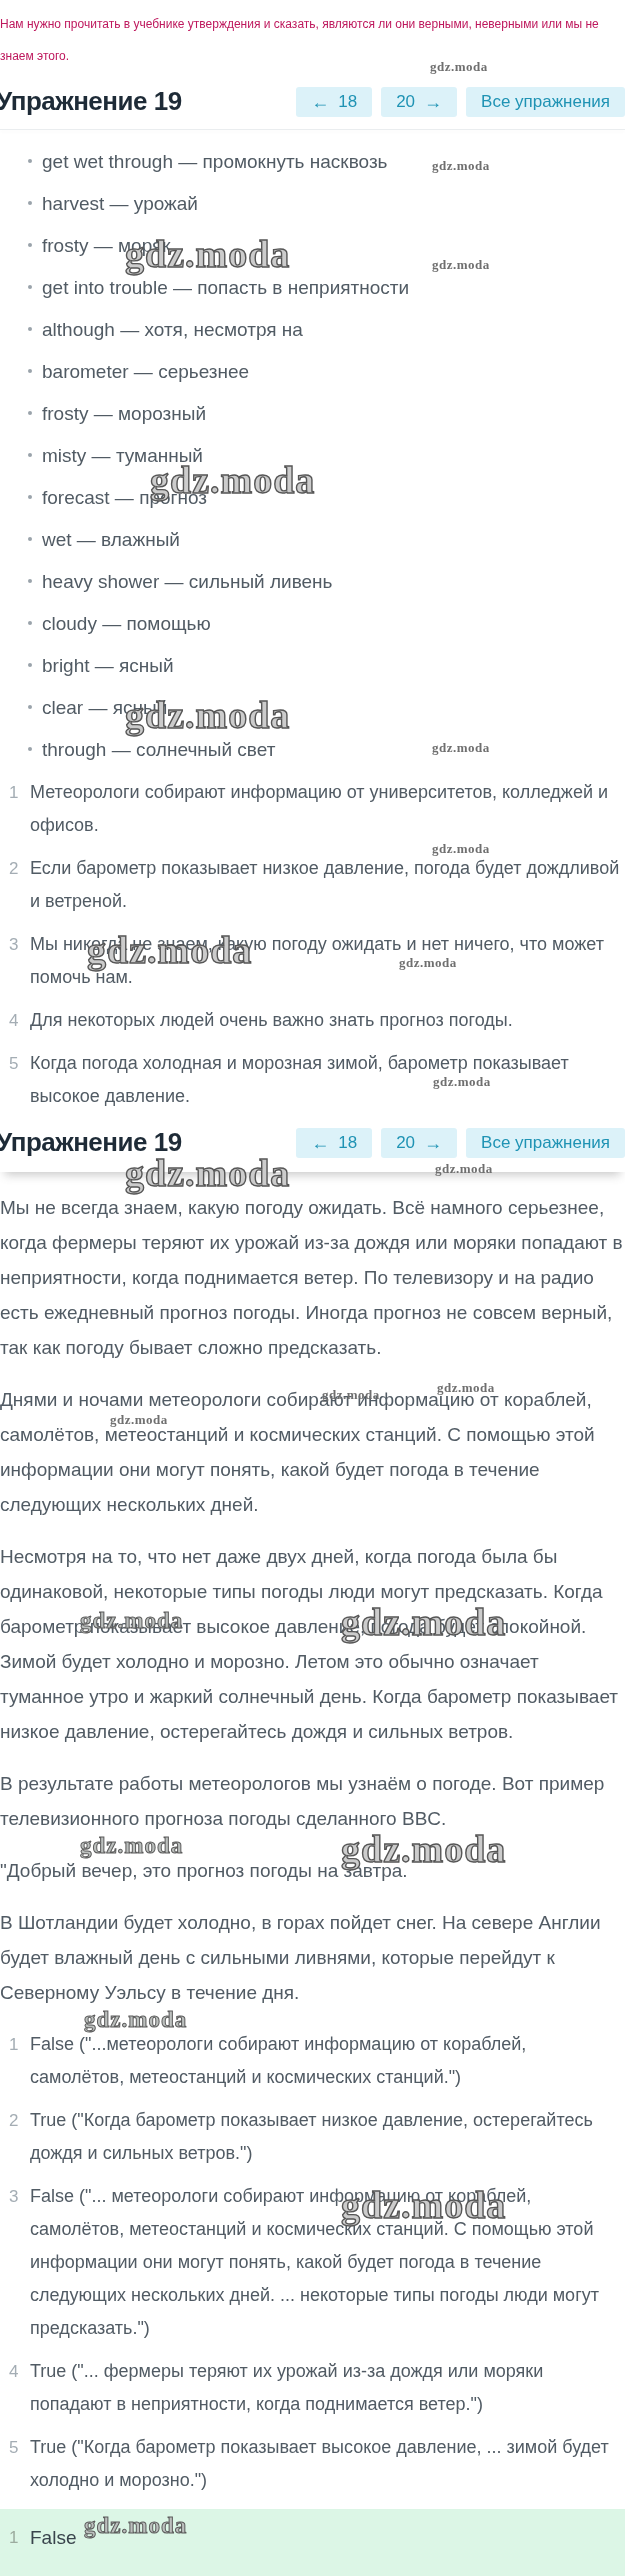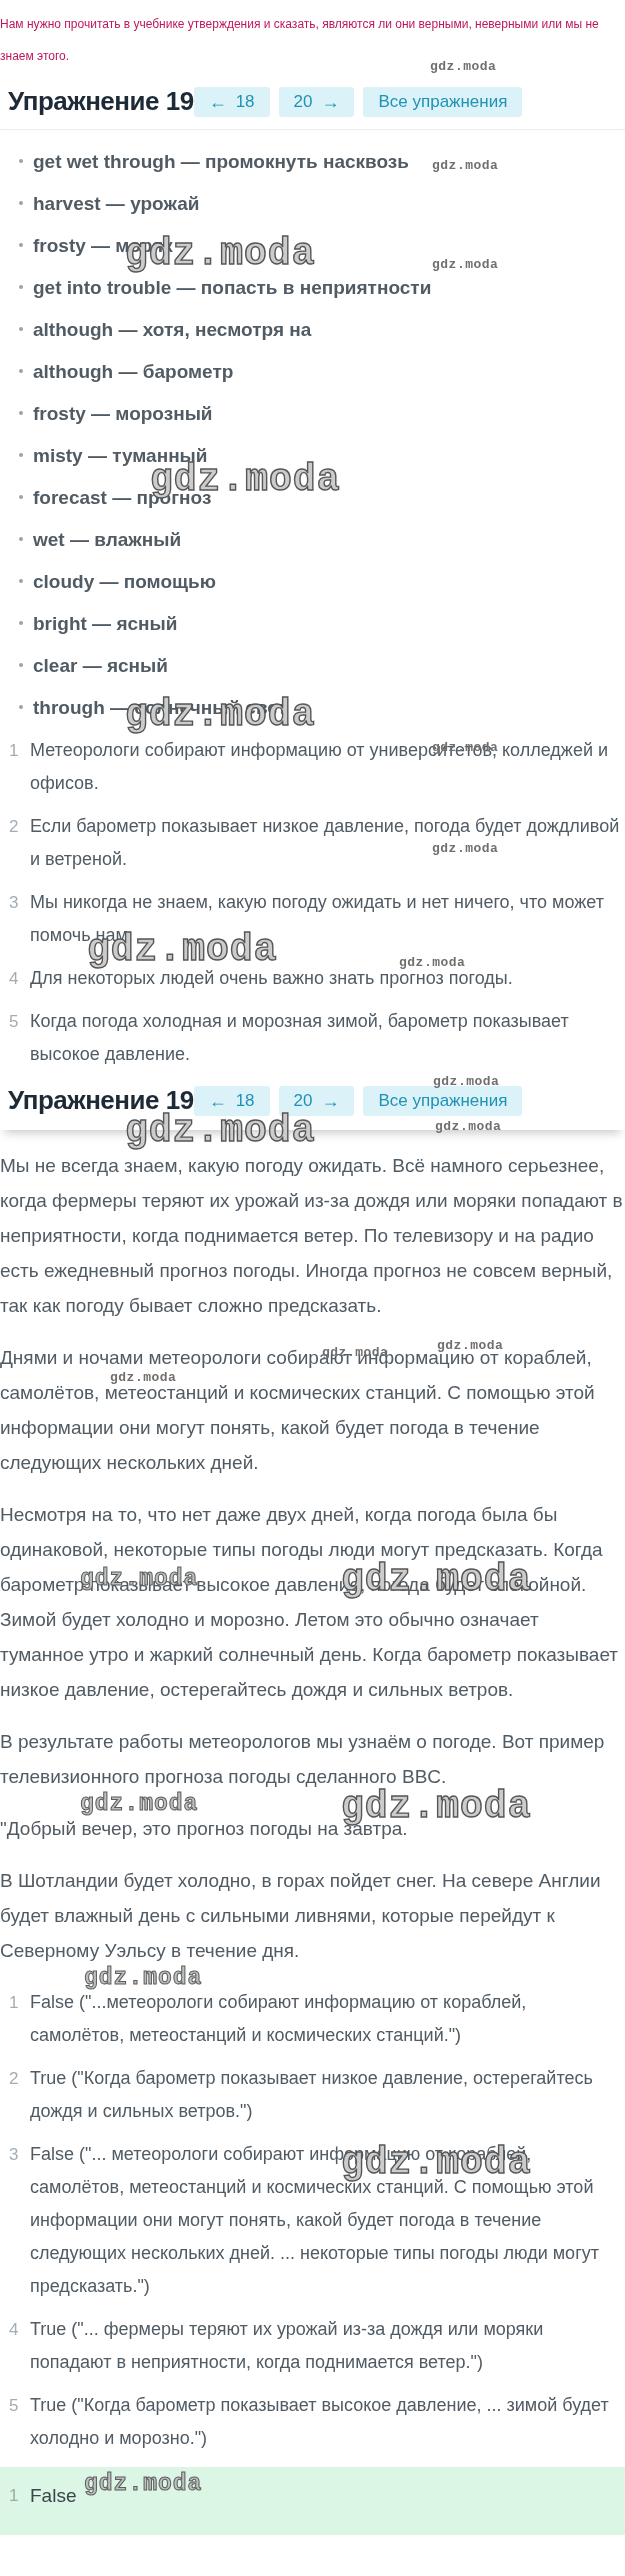--- a/index.html
+++ b/index.html
@@ -13,22 +13,22 @@
 
   
   .intro {
     font-size:12px; line-height:32px;
     color:#be185d;
     margin:8px 0 10px 0;
   }
 
   
   .ex-header {
-    display:flex; align-items:center; 
-    padding:4px 0 12px 12px;
+    display:flex; align-items:center; justify-content:space-between;
+    padding:4px 0 12px 0;
   }
   .ex-title {
     font-size:26px; font-weight:700; color:#1e2b37;
     margin:0 0 0 -4px; letter-spacing:-0.5px; white-space:nowrap;
   }
   .nav-btns { display:flex; gap:9px; }
   .btn {
     background:#dcf2f9; color:#1f93b4;
     border:none; border-radius:3px;
     height:30px; padding:0 15px;
@@ -36,21 +36,21 @@
     font-family:inherit; font-size:17px; cursor:pointer; white-space:nowrap;
   }
   .btn .arrow { font-size:18px; line-height:1; }
 
   .divider1 { height:1px; background:#eaedef; box-shadow:0 2px 3px rgba(0,0,0,0.04); margin-bottom:16px; }
   .hdr-shadow { box-shadow:0 8px 9px -5px rgba(95,95,95,0.33); padding-bottom:2px; margin-bottom:18px; }
 
   section { position:relative; }
 
   
-  ul.vocab { list-style:none; margin:2px 0 0 3px; padding:0;font-weight:bold; }
+  ul.vocab { list-style:none; margin:2px 0 0 12px; padding:0; }
   ul.vocab li { position:relative; padding-left:30px; font-size:19px; line-height:31px; margin-bottom:11px; }
   .dot {
     position:absolute; left:16px; top:13px;
     width:4px; height:4px; border-radius:50%; background:#9aa3ab;
   }
 
   
   ol.numlist { list-style:none; margin:0; padding:0; }
   ol.numlist li { display:flex; margin-bottom:10px; }
   .num {
@@ -68,21 +68,21 @@
     padding:14px 0 10px 0; margin-top:12px;
     position:relative;
   }
   .final-row { display:flex; margin-bottom:14px; }
   .final-row .num { color:#9cab9f; line-height:30px; }
   .final-val { color:#39444c; font-size:19px; line-height:30px; }
 
   
   .wm {
     position:absolute; pointer-events:none; z-index:5;
-    font-family:Liberation Mono, monospace; font-weight:700; white-space:nowrap;
+    font-family:Liberation Serif, serif; font-weight:700; white-space:nowrap;
   }
   .wm-sm { font-size:13px; color:#6f6f6f; letter-spacing:0.5px; }
   .wm-md { font-size:23px; color:#bcc0be; -webkit-text-stroke:1px #5c5c5c; letter-spacing:1px; }
   .wm-lg { font-size:38px; color:#cccccc; -webkit-text-stroke:1.4px #565656; letter-spacing:1px; }
 </style>
 </head>
 <body>
 
 <div class="page">
 
@@ -128,21 +128,21 @@
           <span>get into trouble — попасть в неприятности</span>
         </li>
 
         <li>
           <span class="dot"></span>
           <span>although — хотя, несмотря на</span>
         </li>
 
         <li>
           <span class="dot"></span>
-          <span>although — барометр</span>
+          <span>barometer — серьезнее</span>
         </li>
 
         <li>
           <span class="dot"></span>
           <span>frosty — морозный</span>
         </li>
 
         <li>
           <span class="dot"></span>
           <span>misty — туманный</span>
@@ -151,20 +151,24 @@
         <li>
           <span class="dot"></span>
           <span>forecast — прогноз</span>
         </li>
 
         <li>
           <span class="dot"></span>
           <span>wet — влажный</span>
         </li>
 
+        <li>
+          <span class="dot"></span>
+          <span>heavy shower — сильный ливень</span>
+        </li>
 
 
         <li>
           <span class="dot"></span>
           <span>cloudy — помощью</span>
         </li>
 
         <li>
           <span class="dot"></span>
           <span>bright — ясный</span>

